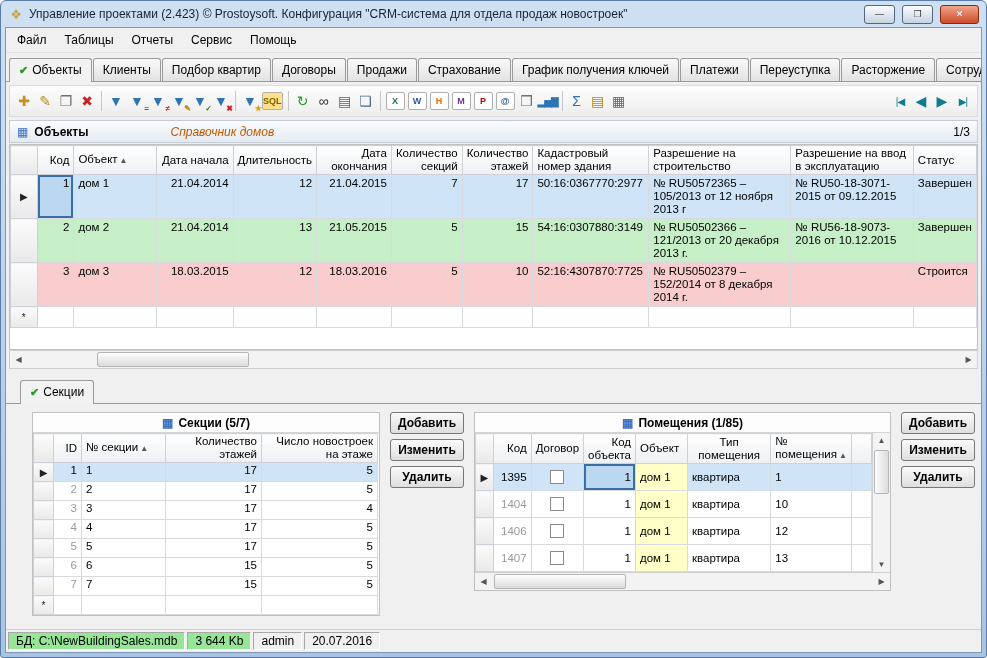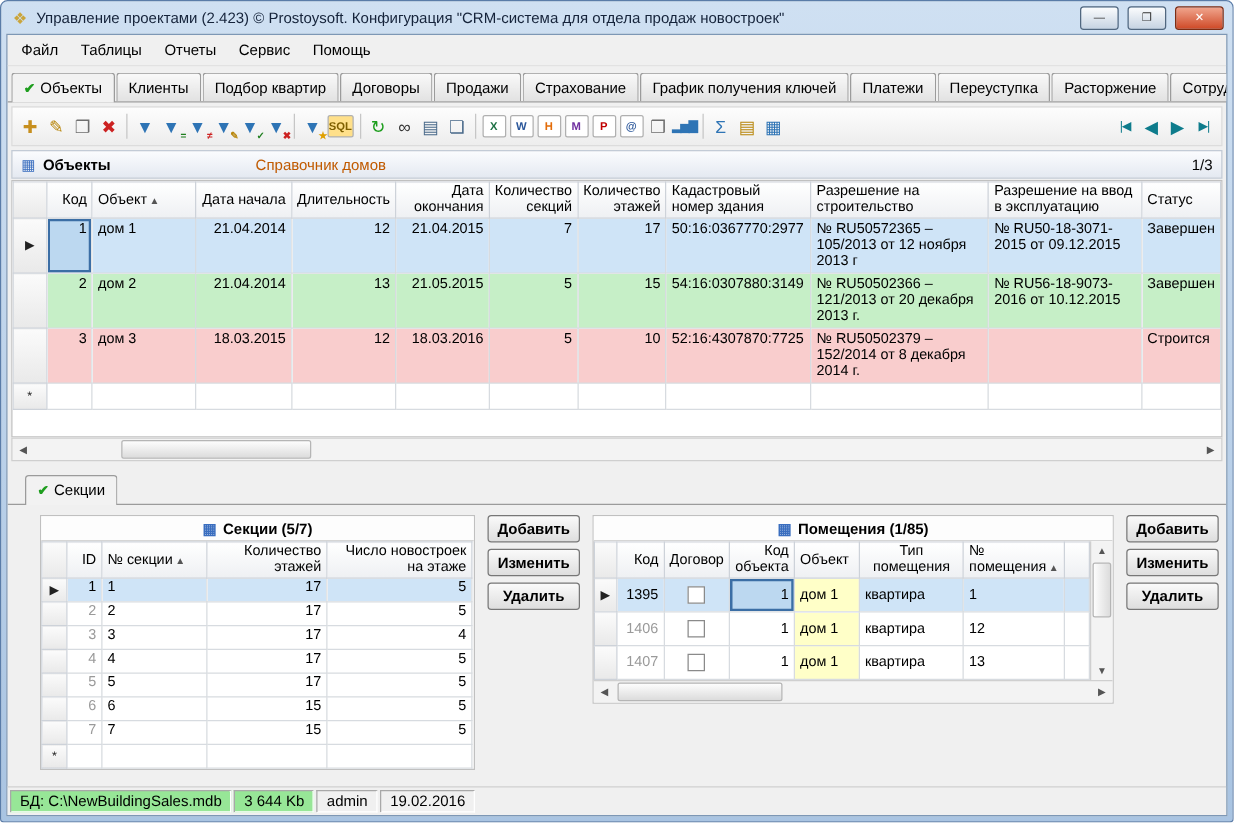--- a/index.html
+++ b/index.html
@@ -28,21 +28,21 @@
     font-size:14px;position:relative;cursor:default;}
   .tb-icon.tile{min-width:17px;height:16px;font-size:9px;font-weight:bold;border:1px solid #b0b0b0;
     background:#fff;border-radius:2px;margin:0 1px;}
   .tb-icon.sm{font-size:10px;letter-spacing:-1px;}
   .tb-badge{position:absolute;right:-2px;bottom:-2px;font-size:8px;font-weight:bold;}
   .tb-sep{width:1px;height:20px;background:#c6c6c6;margin:0 3px;}
   .obj-header{display:flex;align-items:center;gap:6px;margin:1px 3px;padding:2px 7px;height:17px;
     border:1px solid #c3cbd6;background:linear-gradient(#fbfcfe,#e4e9f1);font-size:12px;}
   .grid-ico{color:#3a6ebf;font-size:12px;}
   .obj-title{font-weight:bold;}
-  .obj-sub{color:#c05a00;margin-left:110px;}
+  .obj-sub{color:#c05a00;margin-left:76px;font-style:italic;}
   .obj-counter{margin-left:auto;}
   .viewport{margin:0 3px;background:#fff;border:1px solid #c0c0c0;height:204px;overflow:hidden;}
   table.grid{border-collapse:collapse;table-layout:fixed;font-size:11.5px;background:#fff;}
   .grid th{background:linear-gradient(#ffffff,#eef0f3);border:1px solid #cdd2d9;font-weight:normal;
     padding:1px 4px;font-size:11.5px;line-height:13px;vertical-align:middle;overflow:hidden;}
   .grid td{border:1px solid #d7dbe0;padding:2px 4px;line-height:13px;vertical-align:top;overflow:hidden;}
   .hl-blue td{background:#cfe4f7;}
   .hl-green td{background:#c6efc7;}
   .hl-pink td{background:#f9cdcd;}
   td.dim{color:#9a9a9a;}
@@ -413,20 +413,30 @@
                     <td data-name="premises-table-cell-kod" style="text-align: right;">1395</td>
                     <td data-name="premises-table-cell-contract" style="text-align: center;"><span class="checkbox" data-name="contract-checkbox"></span></td>
                     <td data-name="premises-table-cell-kod_obj" class="cell-focus" style="text-align: right;">1</td>
                     <td data-name="premises-table-cell-obj" class="cell-yellow" style="text-align: left;">дом 1</td>
                     <td data-name="premises-table-cell-type" style="text-align: left;">квартира</td>
                     <td data-name="premises-table-cell-num" style="text-align: left;">1</td>
                     <td data-name="premises-table-cell-filler" style="text-align: left;"></td>
                   </tr>
                   <tr data-name="table-row">
                     <td class="gut mark" data-name="premises-table-row-marker"></td>
+                    <td data-name="premises-table-cell-kod" class="dim" style="text-align: right;">1404</td>
+                    <td data-name="premises-table-cell-contract" style="text-align: center;"><span class="checkbox" data-name="contract-checkbox"></span></td>
+                    <td data-name="premises-table-cell-kod_obj" style="text-align: right;">1</td>
+                    <td data-name="premises-table-cell-obj" class="cell-yellow" style="text-align: left;">дом 1</td>
+                    <td data-name="premises-table-cell-type" style="text-align: left;">квартира</td>
+                    <td data-name="premises-table-cell-num" style="text-align: left;">10</td>
+                    <td data-name="premises-table-cell-filler" style="text-align: left;"></td>
+                  </tr>
+                  <tr data-name="table-row">
+                    <td class="gut mark" data-name="premises-table-row-marker"></td>
                     <td data-name="premises-table-cell-kod" class="dim" style="text-align: right;">1406</td>
                     <td data-name="premises-table-cell-contract" style="text-align: center;"><span class="checkbox" data-name="contract-checkbox"></span></td>
                     <td data-name="premises-table-cell-kod_obj" style="text-align: right;">1</td>
                     <td data-name="premises-table-cell-obj" class="cell-yellow" style="text-align: left;">дом 1</td>
                     <td data-name="premises-table-cell-type" style="text-align: left;">квартира</td>
                     <td data-name="premises-table-cell-num" style="text-align: left;">12</td>
                     <td data-name="premises-table-cell-filler" style="text-align: left;"></td>
                   </tr>
                   <tr data-name="table-row">
                     <td class="gut mark" data-name="premises-table-row-marker"></td>
@@ -461,16 +471,16 @@
           <button class="pbtn" data-name="premises-delete-button">Удалить</button>
         </div>
     </div>
 
     <div class="spacer" data-name="spacer"></div>
 
     <div class="statusbar" data-name="status-bar">
       <div class="seg green" data-name="status-db">БД: C:\NewBuildingSales.mdb</div>
       <div class="seg green" data-name="status-db-size">3 644 Kb</div>
       <div class="seg" data-name="status-user">admin</div>
-      <div class="seg" data-name="status-date">19.02.2016</div>
+      <div class="seg" data-name="status-date">20.07.2016</div>
     </div>
   </div>
 </div>
 
 </body></html>

